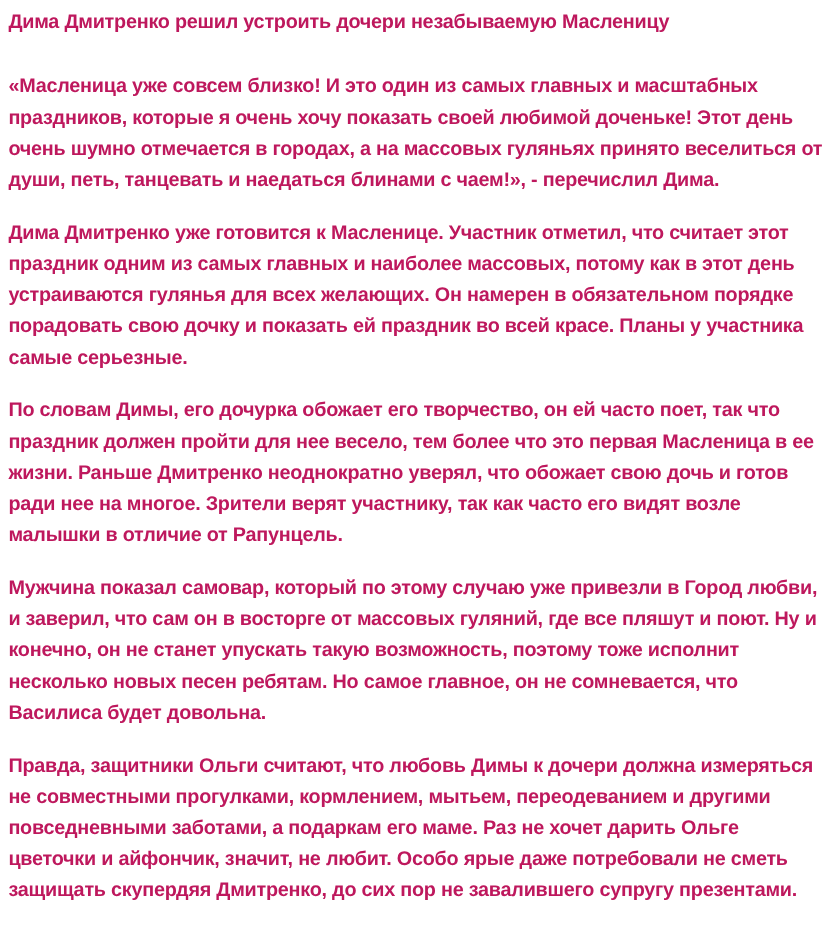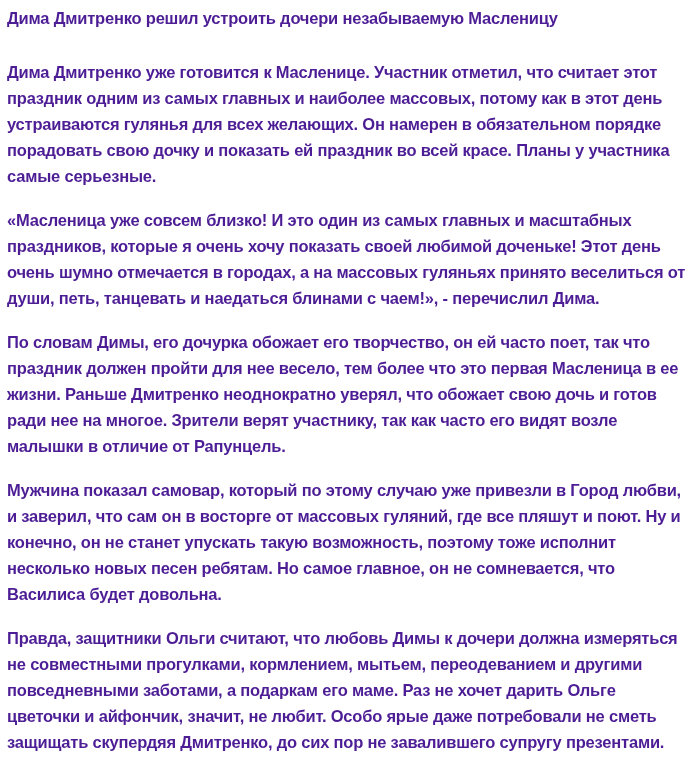--- a/index.html
+++ b/index.html
@@ -14,41 +14,41 @@
   }
   .article {
     box-sizing: border-box;
     width: 699px;
     padding: 5px 6px 0 7px;
     font-family: "Liberation Sans", sans-serif;
     font-weight: 700;
     font-size: 16.5px;
     line-height: 26px;
     letter-spacing: -0.2px;
-    color: #4c1d95;
+    color: #be185d;
     background: #ffffff;
   }
   .article-title {
     margin: 0 0 28px 0;
     font-size: 16.5px;
     font-weight: 700;
     line-height: 26px;
   }
   .article-paragraph {
     margin: 0 0 18px 0;
   }
 </style>
 </head>
 <body>
 
 <div class="article">
   <h1 class="article-title">Дима Дмитренко решил устроить дочери незабываемую Масленицу</h1>
 
+  <p class="article-paragraph">«Масленица уже совсем близко! И это один из самых главных и масштабных праздников, которые я очень хочу показать своей любимой доченьке! Этот день очень шумно отмечается в городах, а на массовых гуляньях принято веселиться от души, петь, танцевать и наедаться блинами с чаем!», - перечислил Дима.</p>
+
   <p class="article-paragraph">Дима Дмитренко уже готовится к Масленице. Участник отметил, что считает этот праздник одним из самых главных и наиболее массовых, потому как в этот день устраиваются гулянья для всех желающих. Он намерен в обязательном порядке порадовать свою дочку и показать ей праздник во всей красе. Планы у участника самые серьезные.</p>
-
-  <p class="article-paragraph">«Масленица уже совсем близко! И это один из самых главных и масштабных праздников, которые я очень хочу показать своей любимой доченьке! Этот день очень шумно отмечается в городах, а на массовых гуляньях принято веселиться от души, петь, танцевать и наедаться блинами с чаем!», - перечислил Дима.</p>
 
   <p class="article-paragraph">По словам Димы, его дочурка обожает его творчество, он ей часто поет, так что праздник должен пройти для нее весело, тем более что это первая Масленица в ее жизни. Раньше Дмитренко неоднократно уверял, что обожает свою дочь и готов ради нее на многое. Зрители верят участнику, так как часто его видят возле малышки в отличие от Рапунцель.</p>
 
   <p class="article-paragraph">Мужчина показал самовар, который по этому случаю уже привезли в Город любви, и заверил, что сам он в восторге от массовых гуляний, где все пляшут и поют. Ну и конечно, он не станет упускать такую возможность, поэтому тоже исполнит несколько новых песен ребятам. Но самое главное, он не сомневается, что Василиса будет довольна.</p>
 
   <p class="article-paragraph">Правда, защитники Ольги считают, что любовь Димы к дочери должна измеряться не совместными прогулками, кормлением, мытьем, переодеванием и другими повседневными заботами, а подаркам его маме. Раз не хочет дарить Ольге цветочки и айфончик, значит, не любит. Особо ярые даже потребовали не сметь защищать скупердяя Дмитренко, до сих пор не завалившего супругу презентами.</p>
 </div>
 
 </body></html>

